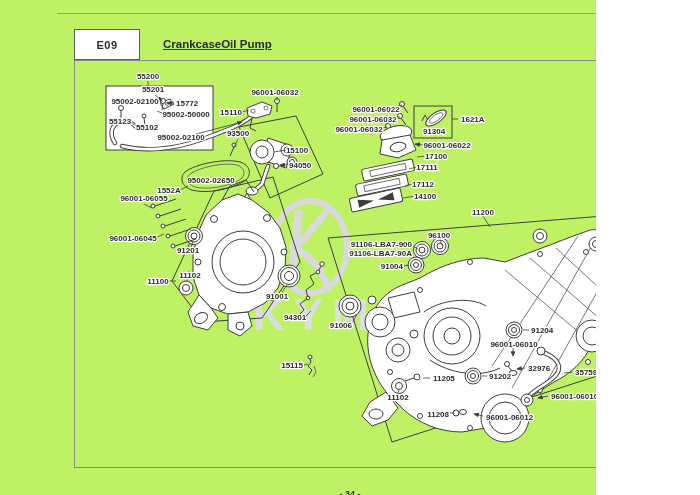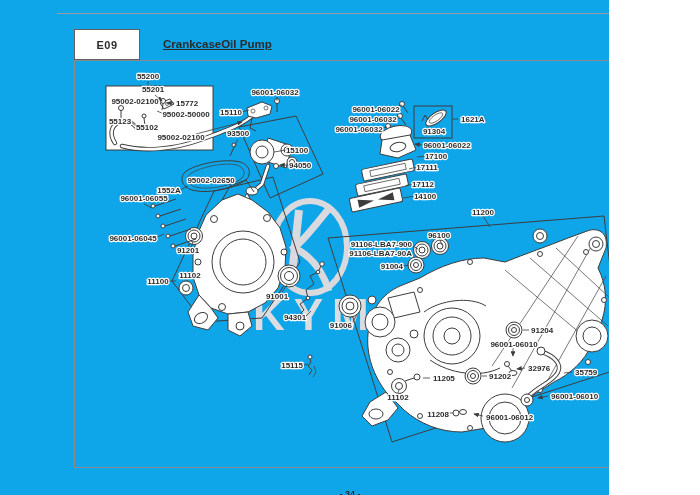--- a/index.html
+++ b/index.html
@@ -1,18 +1,18 @@
 <!DOCTYPE html>
 <html><head>
 <meta charset="utf-8">
 <style>
   html,body{margin:0;padding:0;background:#ffffff;}
   .page{
-    position:relative;width:596px;height:495px;background:#0ea5e9;
-    font-family:"Liberation Sans",sans-serif;overflow:hidden;padding-left:13px;
+    position:relative;width:596px;height:495px;background:#bef264;
+    font-family:"Liberation Sans",sans-serif;overflow:hidden;
   }
   .top-rule{position:absolute;left:57px;top:13px;width:584px;height:0;border-top:1.5px solid #9a9a9a;}
   .e09-box{
     position:absolute;left:74px;top:29px;width:66px;height:31px;background:#fff;
     border:1.2px solid #5f5f5f;display:flex;align-items:center;justify-content:center;
     font-size:11px;font-weight:bold;color:#2b2b2b;letter-spacing:.5px;box-sizing:border-box;
   }
   .doc-title{
     position:absolute;left:163px;top:38px;font-size:11.5px;font-weight:bold;color:#2b2b2b;text-decoration:underline;
   }

